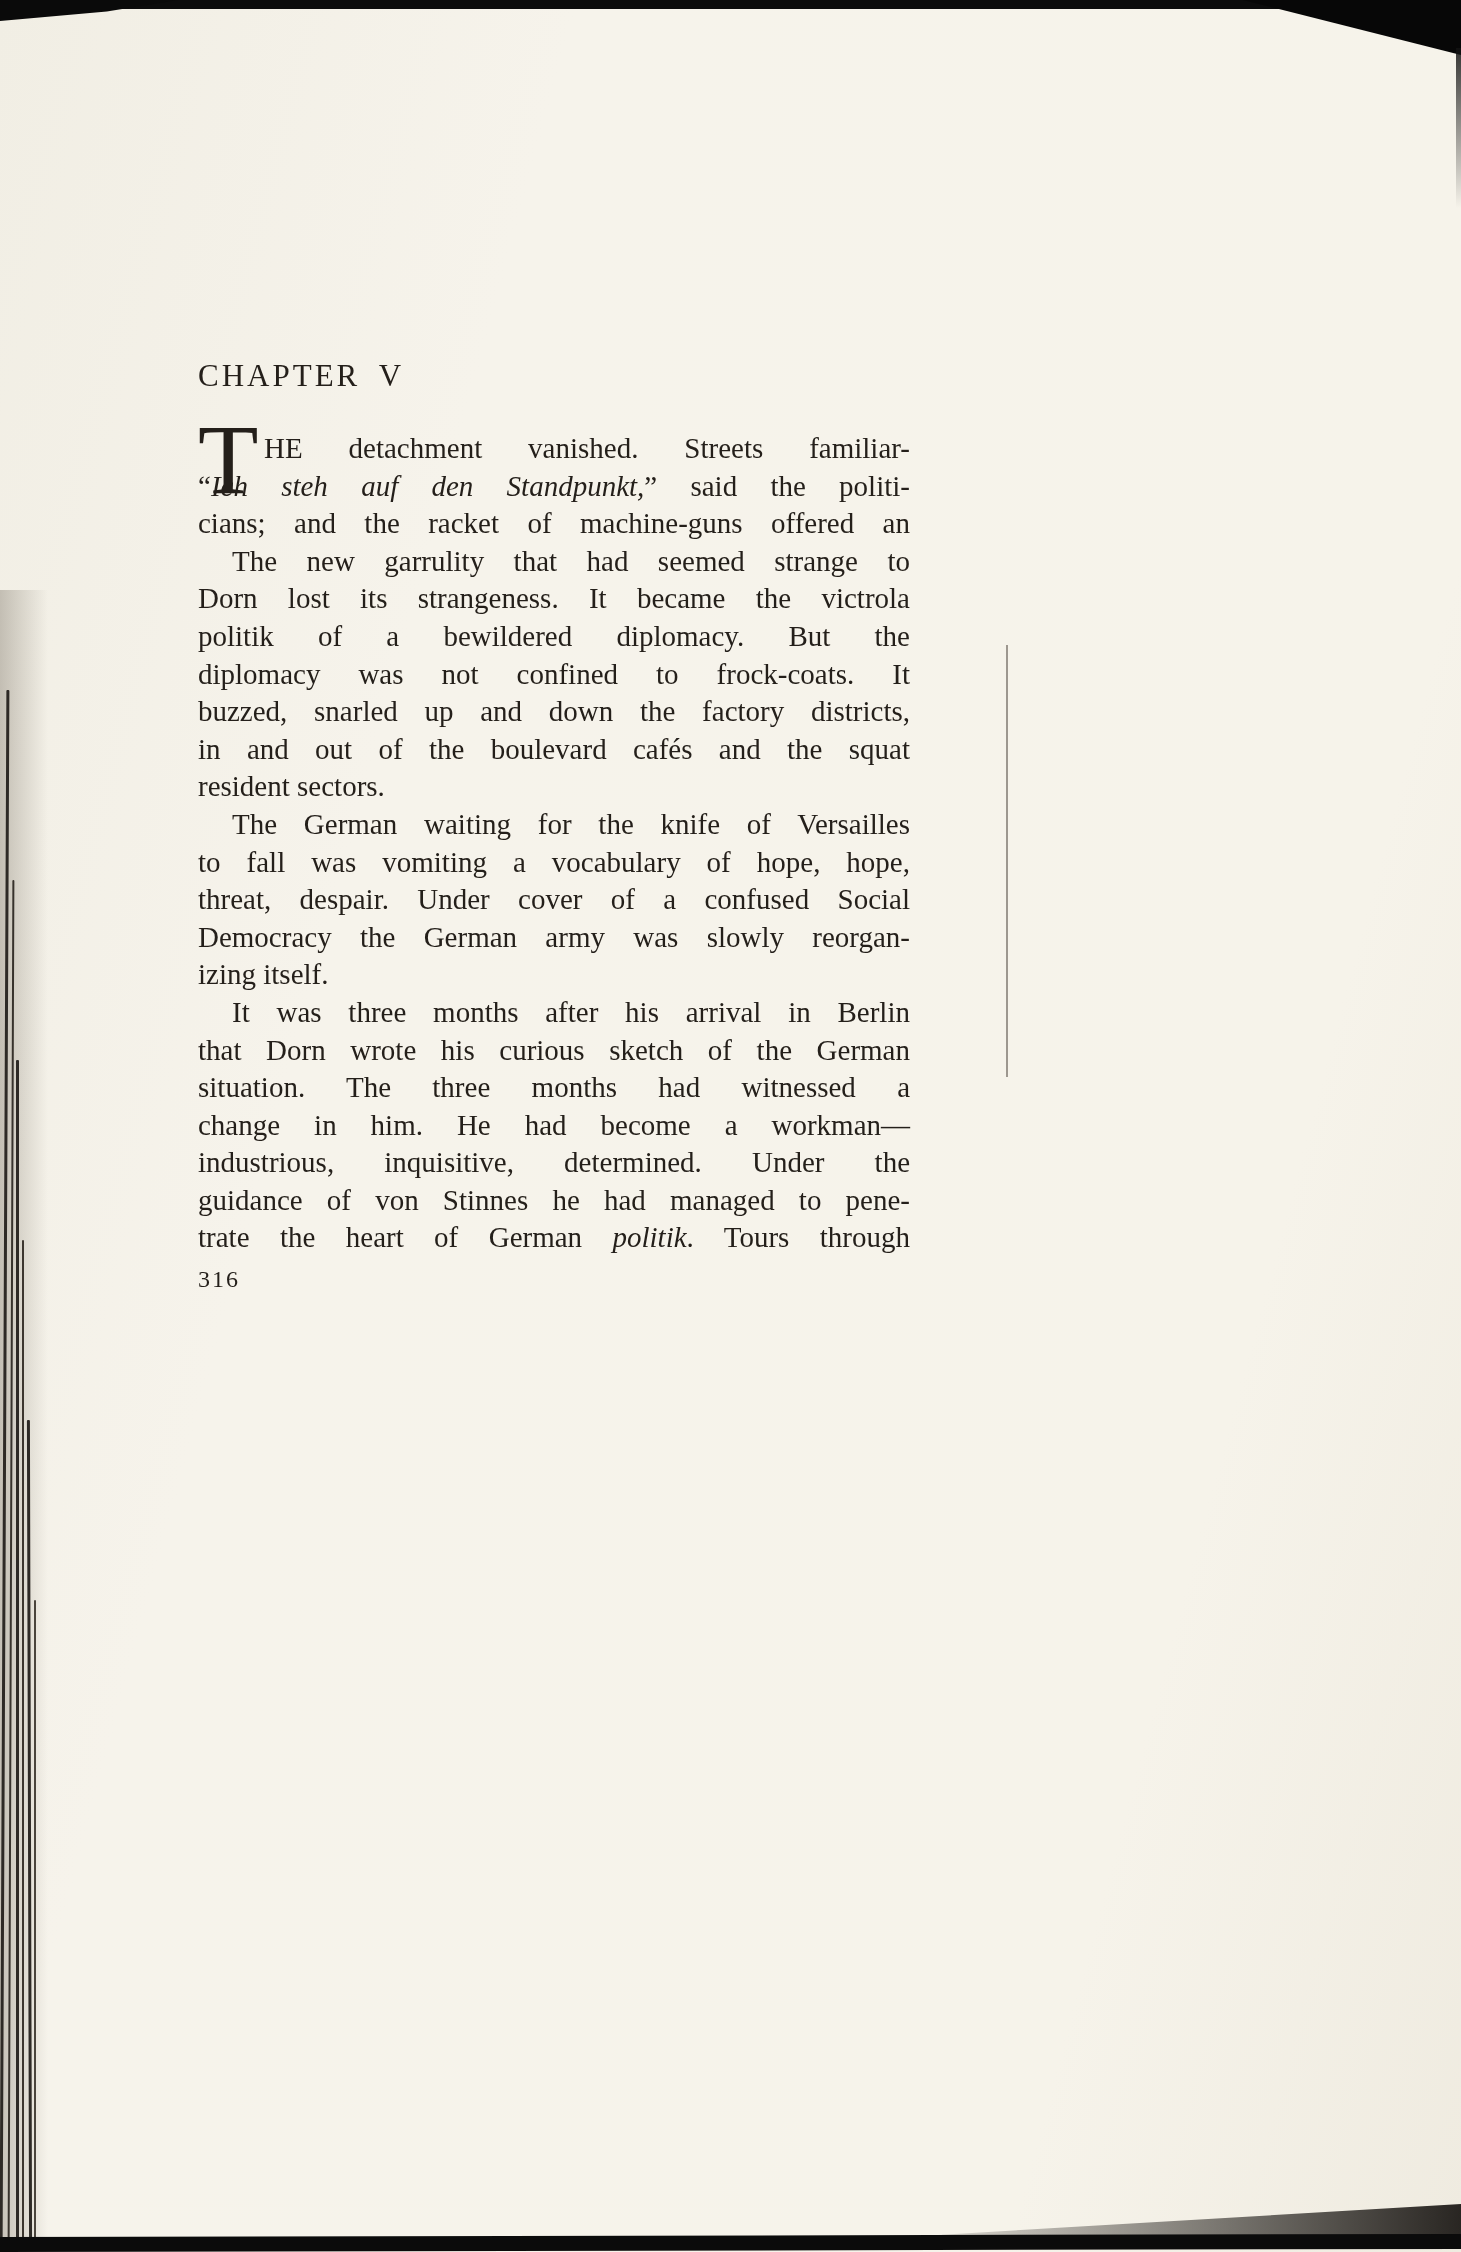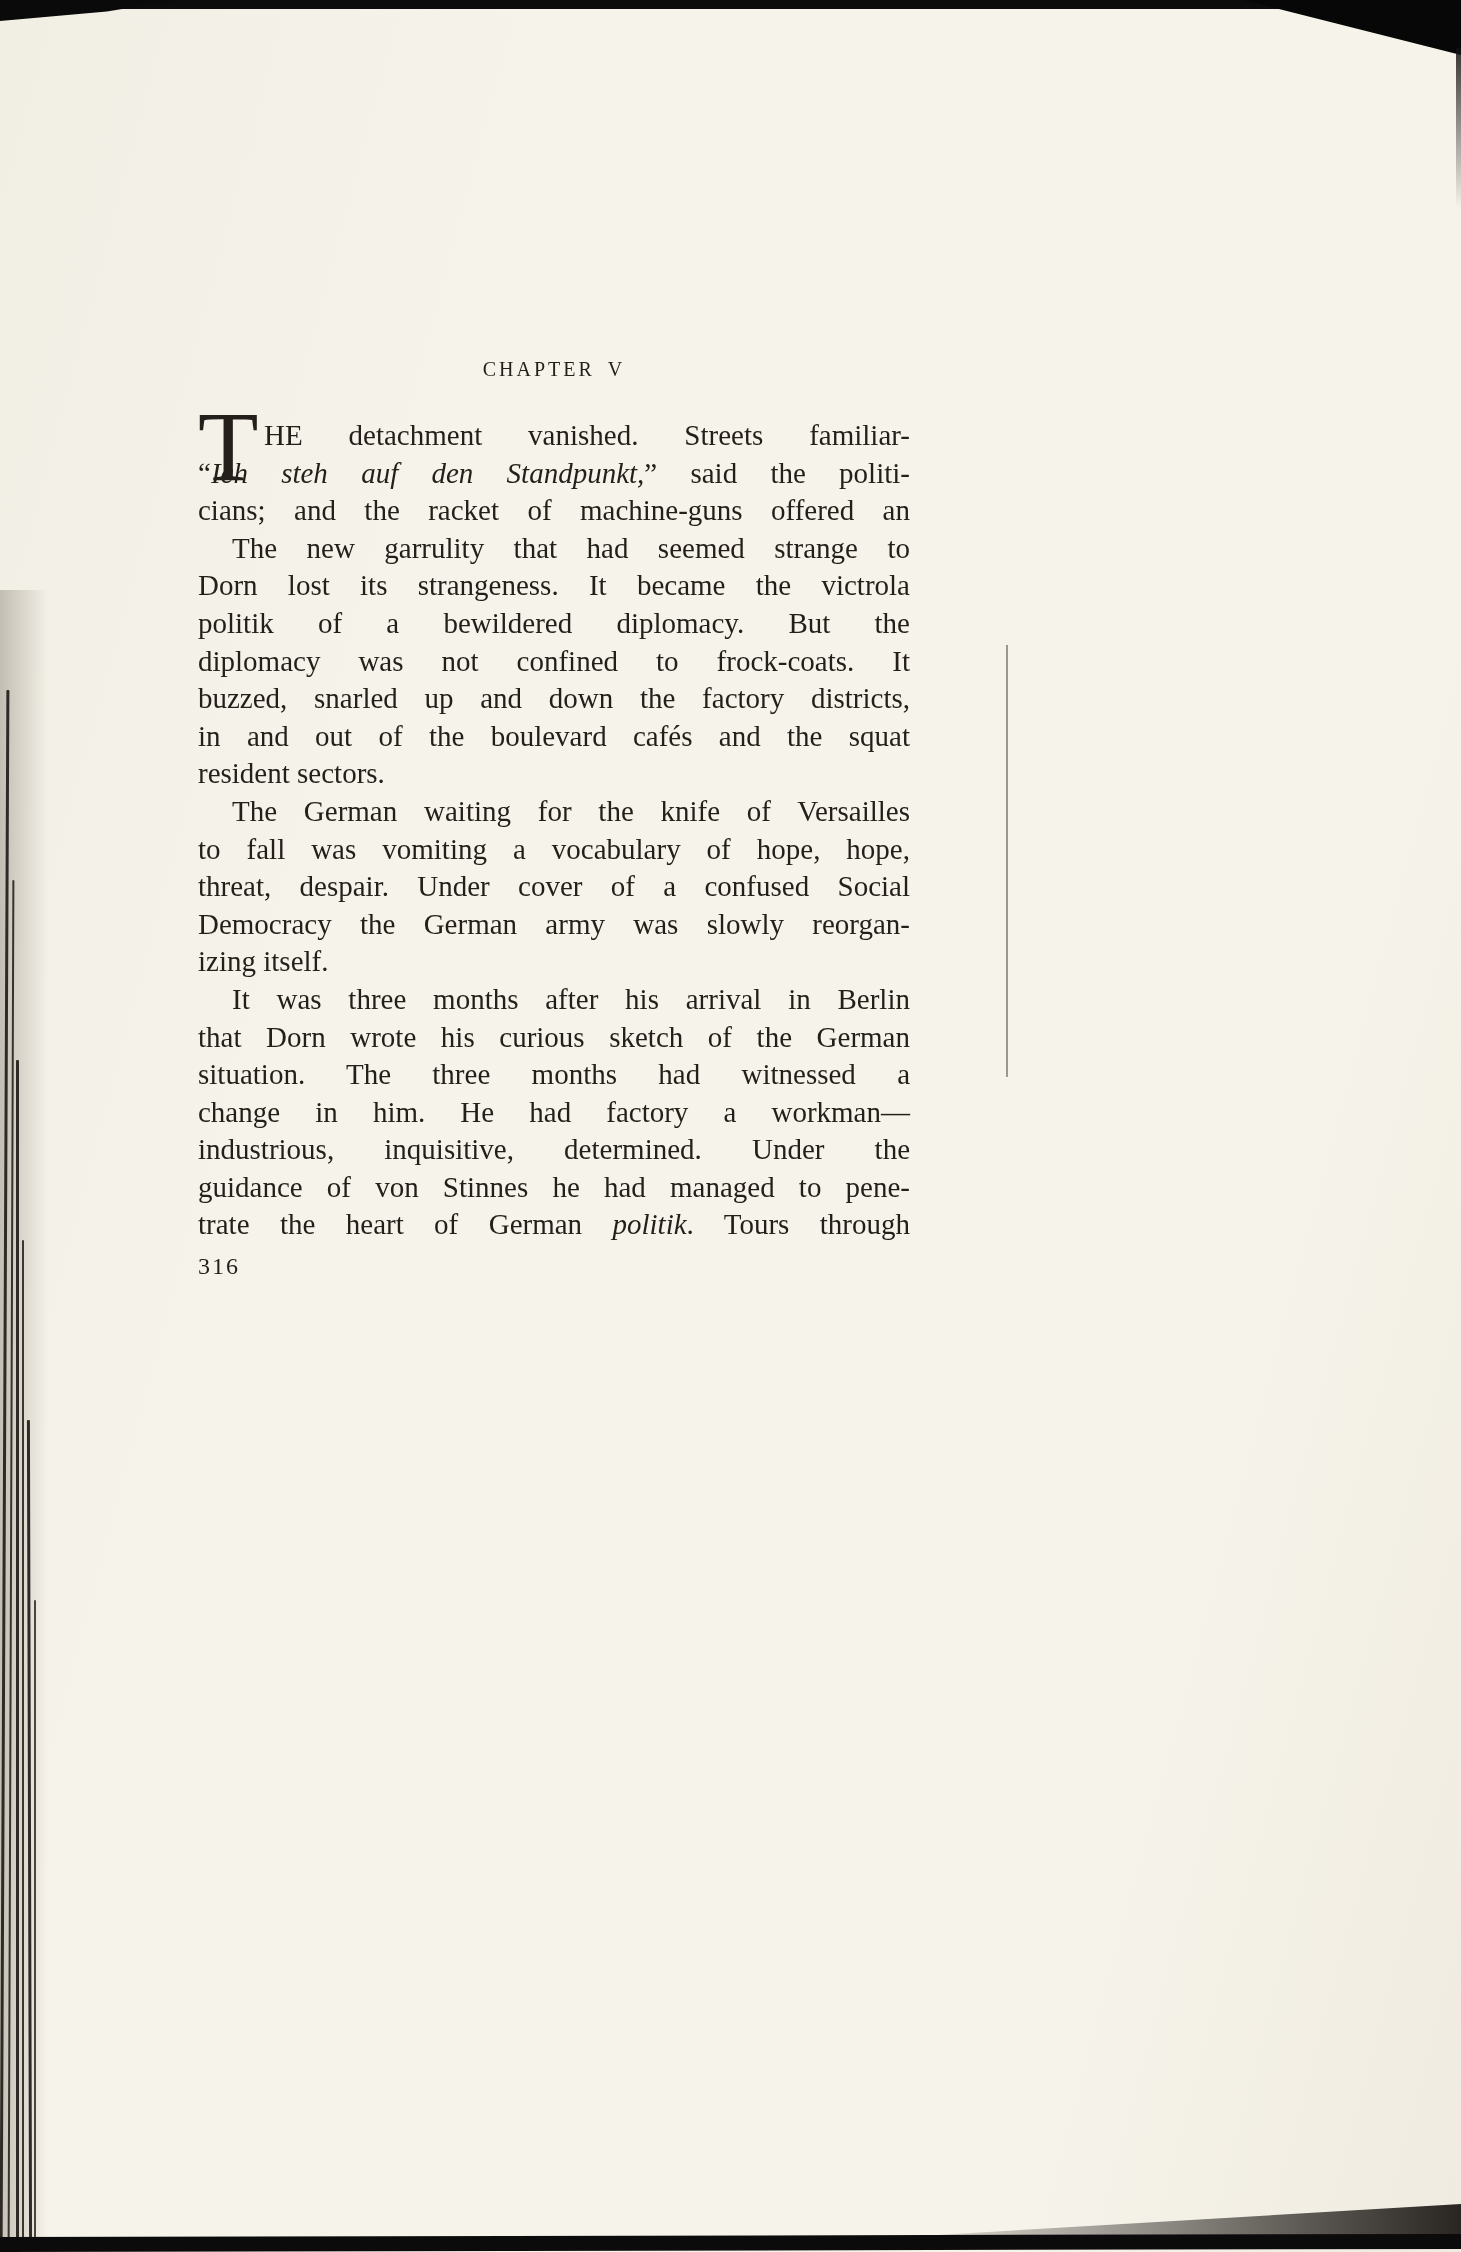--- a/index.html
+++ b/index.html
@@ -60,22 +60,22 @@
   }
 
   
   .text-block {
     position: absolute;
     left: 198px;
     top: 358px;
     width: 712px;
   }
   .heading {
-    text-align: center;
-    font-size: 20px;
+    text-align: left;
+    font-size: 31px;
     letter-spacing: 3px;
     color: var(--ink);
   }
   .body {
     position: relative;
     margin-top: 36px;
     font-size: 29px;
     line-height: 37.6px;
   }
   .dropcap {
@@ -137,21 +137,21 @@
           <div class="line"><span class="rm">in and out of the boulevard cafés and the squat</span></div>
           <div class="line short"><span class="rm">resident sectors.</span></div>
           <div class="line ind"><span class="rm">The German waiting for the knife of Versailles</span></div>
           <div class="line"><span class="rm">to fall was vomiting a vocabulary of hope, hope,</span></div>
           <div class="line"><span class="rm">threat, despair.  Under cover of a confused Social</span></div>
           <div class="line"><span class="rm">Democracy the German army was slowly reorgan-</span></div>
           <div class="line short"><span class="rm">izing itself.</span></div>
           <div class="line ind"><span class="rm">It was three months after his arrival in Berlin</span></div>
           <div class="line"><span class="rm">that Dorn wrote his curious sketch of the German</span></div>
           <div class="line"><span class="rm">situation.  The three months had witnessed a</span></div>
-          <div class="line"><span class="rm">change in him.  He had factory a workman—</span></div>
+          <div class="line"><span class="rm">change in him.  He had become a workman—</span></div>
           <div class="line"><span class="rm">industrious, inquisitive, determined.  Under the</span></div>
           <div class="line"><span class="rm">guidance of von Stinnes he had managed to pene-</span></div>
           <div class="line"><span class="rm">trate the heart of German </span><span class="it">politik</span><span class="rm">.  Tours through</span></div>
         </div>
     </div>
     <div class="folio">316</div>
   </div>
 
 </div>
 

